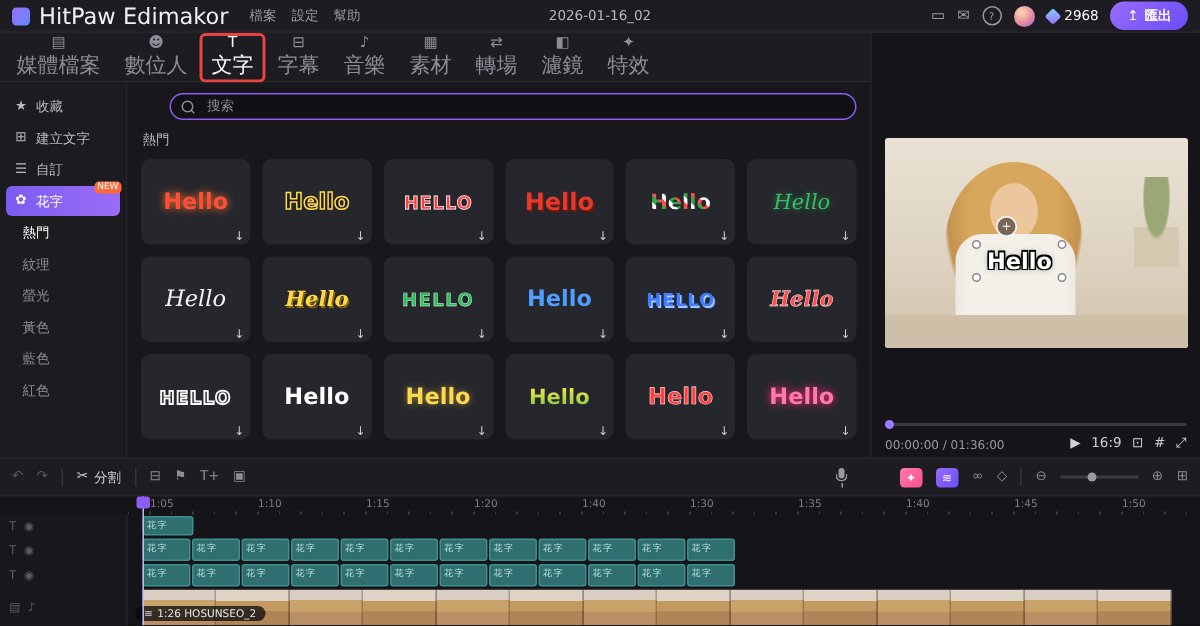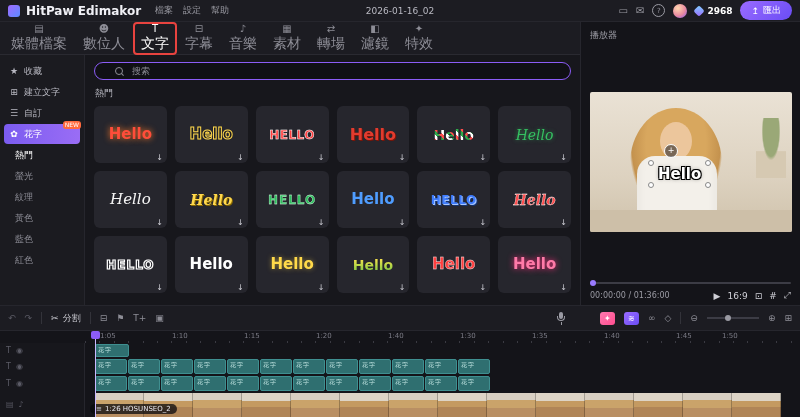--- a/index.html
+++ b/index.html
@@ -2,21 +2,21 @@
 <html><head>
 <meta charset="utf-8">
 <style>
   html,body{margin:0;padding:0;background:#0e0e12;}
   body{font-family:"DejaVu Sans","Liberation Sans",sans-serif;color:#cfcfd6;}
   .stage{position:relative;width:800px;height:417px;background:#141419;overflow:hidden;font-size:9px;}
 
   
   .topbar{position:absolute;left:0;top:0;width:800px;height:22px;background:#1c1c22;display:flex;align-items:center;padding:0 8px;box-sizing:border-box;gap:6px;border-bottom:1px solid #26262d;}
   .logo{width:12px;height:12px;border-radius:3px;background:linear-gradient(135deg,#a06bff,#5b8bff);flex:none;}
-  .appname{font-weight:bold;color:#f0f0f5;font-size:12px;white-space:nowrap;}
+  .appname{font-weight:normal;color:#f0f0f5;font-size:15px;white-space:nowrap;}
   .menus{display:flex;gap:10px;color:#9a9aa3;margin-left:8px;}
   .menus span{cursor:default;}
   .projname{position:absolute;left:0;right:0;text-align:center;color:#b9b9c2;pointer-events:none;}
   .tr{margin-left:auto;display:flex;align-items:center;gap:8px;z-index:2;}
   .tico{color:#9a9aa3;font-size:10px;line-height:1;}
   .helpc{width:11px;height:11px;border:1px solid #9a9aa3;border-radius:50%;color:#9a9aa3;font-size:7px;display:flex;align-items:center;justify-content:center;}
   .avatar{width:14px;height:14px;border-radius:50%;background:radial-gradient(circle at 35% 30%,#ffd9b0,#e88aa0 55%,#8a5cf6);}
   .coins{display:flex;align-items:center;gap:4px;color:#fff;}
   .gem{width:8px;height:8px;transform:rotate(45deg);border-radius:2px;background:linear-gradient(135deg,#7fd0ff,#9b6bff);}
   .export{display:flex;align-items:center;gap:4px;background:linear-gradient(135deg,#9a6bff,#6a4df5);color:#fff;border-radius:11px;padding:3px 11px;font-size:9px;cursor:pointer;}
@@ -33,21 +33,21 @@
   .sidebar{position:absolute;left:0;top:55px;width:85px;height:250px;background:#1b1b20;border-right:1px solid #26262d;box-sizing:border-box;padding-top:5px;overflow:hidden;}
   .side-item{position:relative;display:flex;align-items:center;gap:5px;height:20px;margin:1px 4px;padding:0 5px;border-radius:4px;color:#b9b9c2;cursor:pointer;}
   .side-item .si-ic{font-size:9px;width:10px;text-align:center;}
   .side-item.active{background:linear-gradient(90deg,#7b5cf0,#9a6df5);color:#fff;}
   .badge{position:absolute;right:-1px;top:-3px;background:#ff6a3d;color:#fff;font-style:normal;font-size:6px;padding:0 2px;border-radius:3px;line-height:8px;}
   .sub-item{height:21px;display:flex;align-items:center;padding-left:15px;color:#8d8d96;cursor:pointer;}
   .sub-item.active{color:#ffffff;}
 
   
   .content{position:absolute;left:85px;top:55px;width:495px;height:250px;background:#17171c;box-sizing:border-box;padding:7px 9px;overflow:hidden;}
-  .searchbar{display:flex;align-items:center;gap:6px;height:18px;border:1px solid #8b5cf6;border-radius:12px;background:#101015;padding:0 20px;box-sizing:border-box;}
+  .searchbar{display:flex;align-items:center;gap:6px;height:18px;border:1px solid #8b5cf6;border-radius:12px;background:#101015;padding:0 7px;box-sizing:border-box;margin-left:19px;}
   .searchbar input{flex:1;background:transparent;border:none;outline:none;color:#cfcfd6;font-size:9px;font-family:inherit;}
   .searchbar input::placeholder{color:#8d8d96;}
   .mag{position:relative;width:9px;height:9px;flex:none;}
   .mag::before{content:"";position:absolute;left:0;top:0;width:6px;height:6px;border:1px solid #8d8d96;border-radius:50%;}
   .mag::after{content:"";position:absolute;left:6px;top:7px;width:3px;height:1px;background:#8d8d96;transform:rotate(45deg);}
   .section{margin:7px 0 6px 1px;color:#b9b9c2;}
   .grid{display:grid;grid-template-columns:repeat(6,1fr);gap:8px;}
   .card{position:relative;height:57px;background:#26262d;border-radius:6px;display:flex;align-items:center;justify-content:center;overflow:hidden;cursor:pointer;}
   .card .dl{position:absolute;right:4px;bottom:1px;font-size:8px;color:#cfcfd6;}
   .hello{white-space:nowrap;line-height:1;}
@@ -140,25 +140,25 @@
         <span>幫助</span>
       </nav>
     <div class="projname">2026-01-16_02</div>
     <div class="tr">
       <span class="tico">▭</span>
       <span class="tico">✉</span>
       <span class="helpc">?</span>
       <span class="avatar"></span>
       <span class="coins">
         <i class="gem"></i>
-        <b style="font-weight:bold">2968</b>
+        <b style="font-weight:normal">2968</b>
       </span>
       <span class="export">
         <i style="font-style:normal">↥</i>
-        <b style="font-weight:normal">匯出</b>
+        <b style="font-weight:bold">匯出</b>
       </span>
     </div>
   </div>
 
   <div class="tabbar" id="tabbar">
       <div class="tab">
         <span class="tab-ic">▤</span>
         <span class="tab-lb">媒體檔案</span>
       </div>
       <div class="tab">
@@ -213,24 +213,24 @@
           <span class="si-ic">✿</span>
           <span>花字</span>
           <i class="badge">NEW</i>
         </div>
       </div>
     <div id="side-subs">
         <div class="sub-item active">
           <span>熱門</span>
         </div>
         <div class="sub-item">
+          <span>紋理</span>
+        </div>
+        <div class="sub-item">
           <span>螢光</span>
-        </div>
-        <div class="sub-item">
-          <span>紋理</span>
         </div>
         <div class="sub-item">
           <span>黃色</span>
         </div>
         <div class="sub-item">
           <span>藍色</span>
         </div>
         <div class="sub-item">
           <span>紅色</span>
         </div>
@@ -313,21 +313,20 @@
           <span class="dl">↓</span>
         </div>
         <div class="card">
           <span class="hello s-pink-glow">Hello</span>
           <span class="dl">↓</span>
         </div>
       </div>
   </main>
 
   <section class="rightpanel">
-    <div class="ptitle">播放器</div>
     <div class="photo">
       <div class="plant"></div>
       <div class="hair"></div>
       <div class="face"></div>
       <div class="wtop"></div>
       <div class="sofa"></div>
       <div class="sel">
         <span class="movebtn">+</span>
         <i class="h tl"></i>
         <i class="h tr"></i>
@@ -384,21 +383,21 @@
   <div class="ruler" id="ruler">
       <span class="rlabel" style="left: 15px;">1:05</span>
       <span class="rlabel" style="left: 87px;">1:10</span>
       <span class="rlabel" style="left: 159px;">1:15</span>
       <span class="rlabel" style="left: 231px;">1:20</span>
       <span class="rlabel" style="left: 303px;">1:40</span>
       <span class="rlabel" style="left: 375px;">1:30</span>
       <span class="rlabel" style="left: 447px;">1:35</span>
       <span class="rlabel" style="left: 519px;">1:40</span>
       <span class="rlabel" style="left: 591px;">1:45</span>
-      <span class="rlabel" style="left: 637px;">1:50</span>
+      <span class="rlabel" style="left: 663px;">1:50</span>
     </div>
 
   <div class="tracks">
     <div class="theads">
       <div class="thead-row" style="top:3px">
         <span>T</span>
         <span>◉</span>
       </div>
       <div class="thead-row" style="top:19px">
         <span>T</span>

